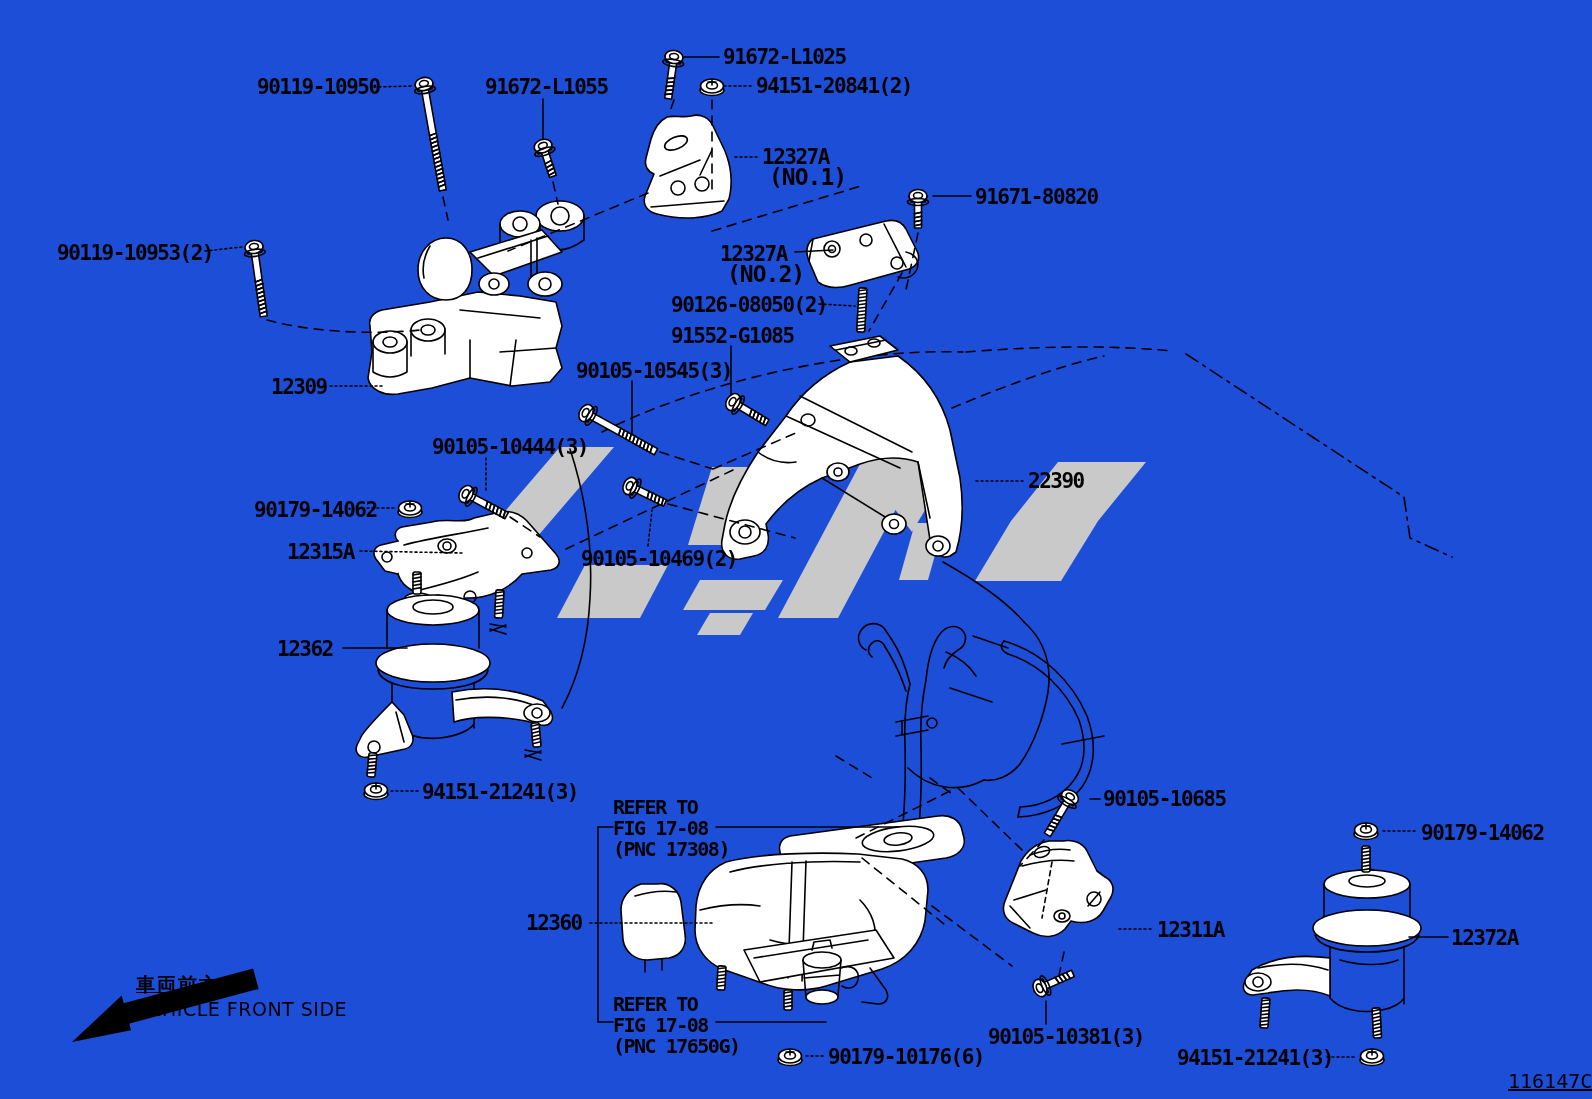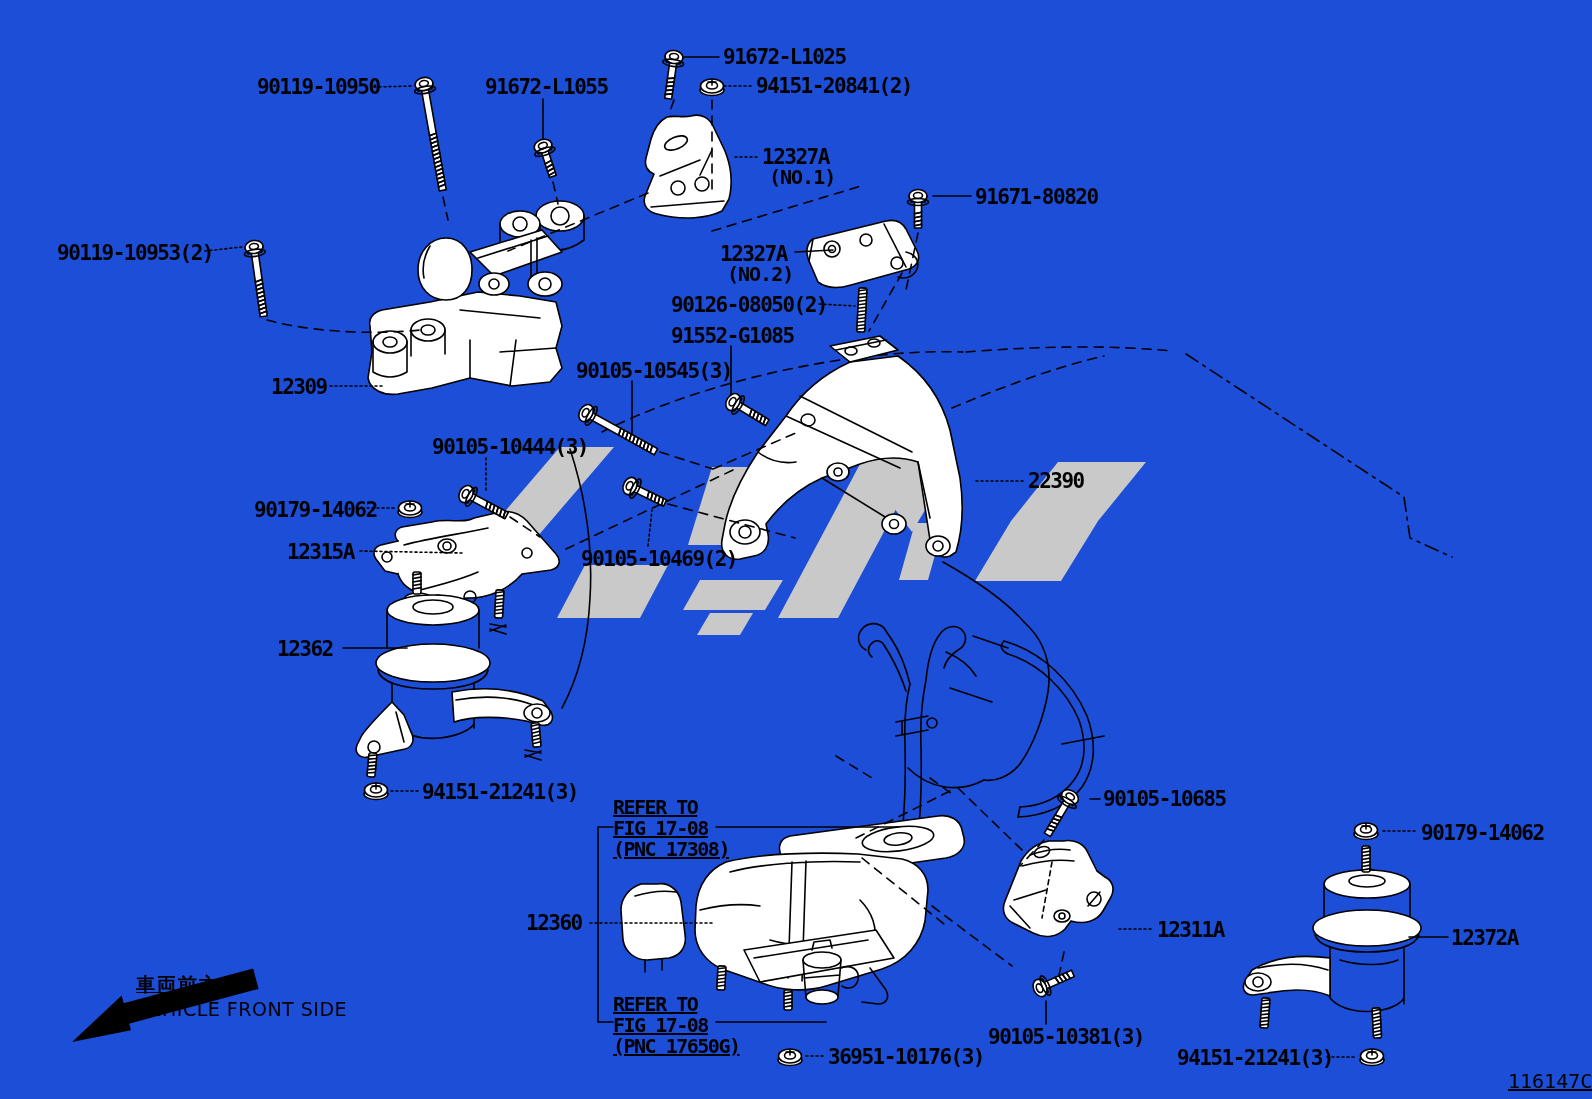--- a/index.html
+++ b/index.html
@@ -1,23 +1,23 @@
 <!DOCTYPE html>
 <html><head>
 <meta charset="utf-8">
 <style>
   html,body{margin:0;padding:0;background:#fff;}
   #stage{position:relative;width:1592px;height:1099px;background:#1d4ed8;overflow:hidden;
          font-family:"DejaVu Sans Mono",monospace;}
   #art{position:absolute;left:0;top:0;}
   .lbl{position:absolute;font:bold 21px "DejaVu Sans Mono",monospace;letter-spacing:-1.5px;
        color:#000;white-space:nowrap;line-height:22px;}
-  .lbl .sub{display:block;font-size:20px;letter-spacing:-1px;margin-left:7px;line-height:19px;}
+  .lbl .sub{display:block;font-size:23px;letter-spacing:-1px;margin-left:7px;line-height:19px;}
   .note{position:absolute;font:bold 20px "DejaVu Sans Mono",monospace;letter-spacing:-1.5px;
-        color:#000;white-space:nowrap;line-height:21px;text-decoration:underline;}
+        color:#000;white-space:nowrap;line-height:21px;}
   .note span{display:block;}
   .jp{position:absolute;font:bold 19px "DejaVu Sans",sans-serif;color:#000;letter-spacing:2px;text-decoration:underline;}
   .en{position:absolute;font:normal 19px "DejaVu Sans",sans-serif;color:#000;letter-spacing:0.5px;text-align:center;}
   .code{position:absolute;font:normal 20px "DejaVu Sans Mono",monospace;color:#000;letter-spacing:0;text-decoration:underline;}
 </style>
 </head>
 <body>
 
 <div id="stage">
 
@@ -516,20 +516,20 @@
 <div class="lbl" style="left:1421px;top:822px">90179-14062</div>
 <div class="lbl" style="left:526px;top:912px">12360</div>
 <div class="lbl" style="left:1157px;top:919px">12311A</div>
 <div class="lbl" style="left:1451px;top:927px">12372A</div>
 <div class="note" style="left:613px;top:994px">
   <span>REFER TO</span>
   <span>FIG 17-08</span>
   <span>(PNC 17650G)</span>
 </div>
 <div class="lbl" style="left:988px;top:1026px">90105-10381(3)</div>
-<div class="lbl" style="left:828px;top:1046px">36951-10176(3)</div>
+<div class="lbl" style="left:828px;top:1046px">90179-10176(6)</div>
 <div class="lbl" style="left:1177px;top:1047px">94151-21241(3)</div>
 
 <div class="jp" style="left:136px;top:972px">車両前方</div>
 <div class="en" style="left:136px;top:998px">VEHICLE FRONT SIDE</div>
 <div class="code" style="left:1508px;top:1069px">116147C</div>
 
 </div>
 
 </body></html>

